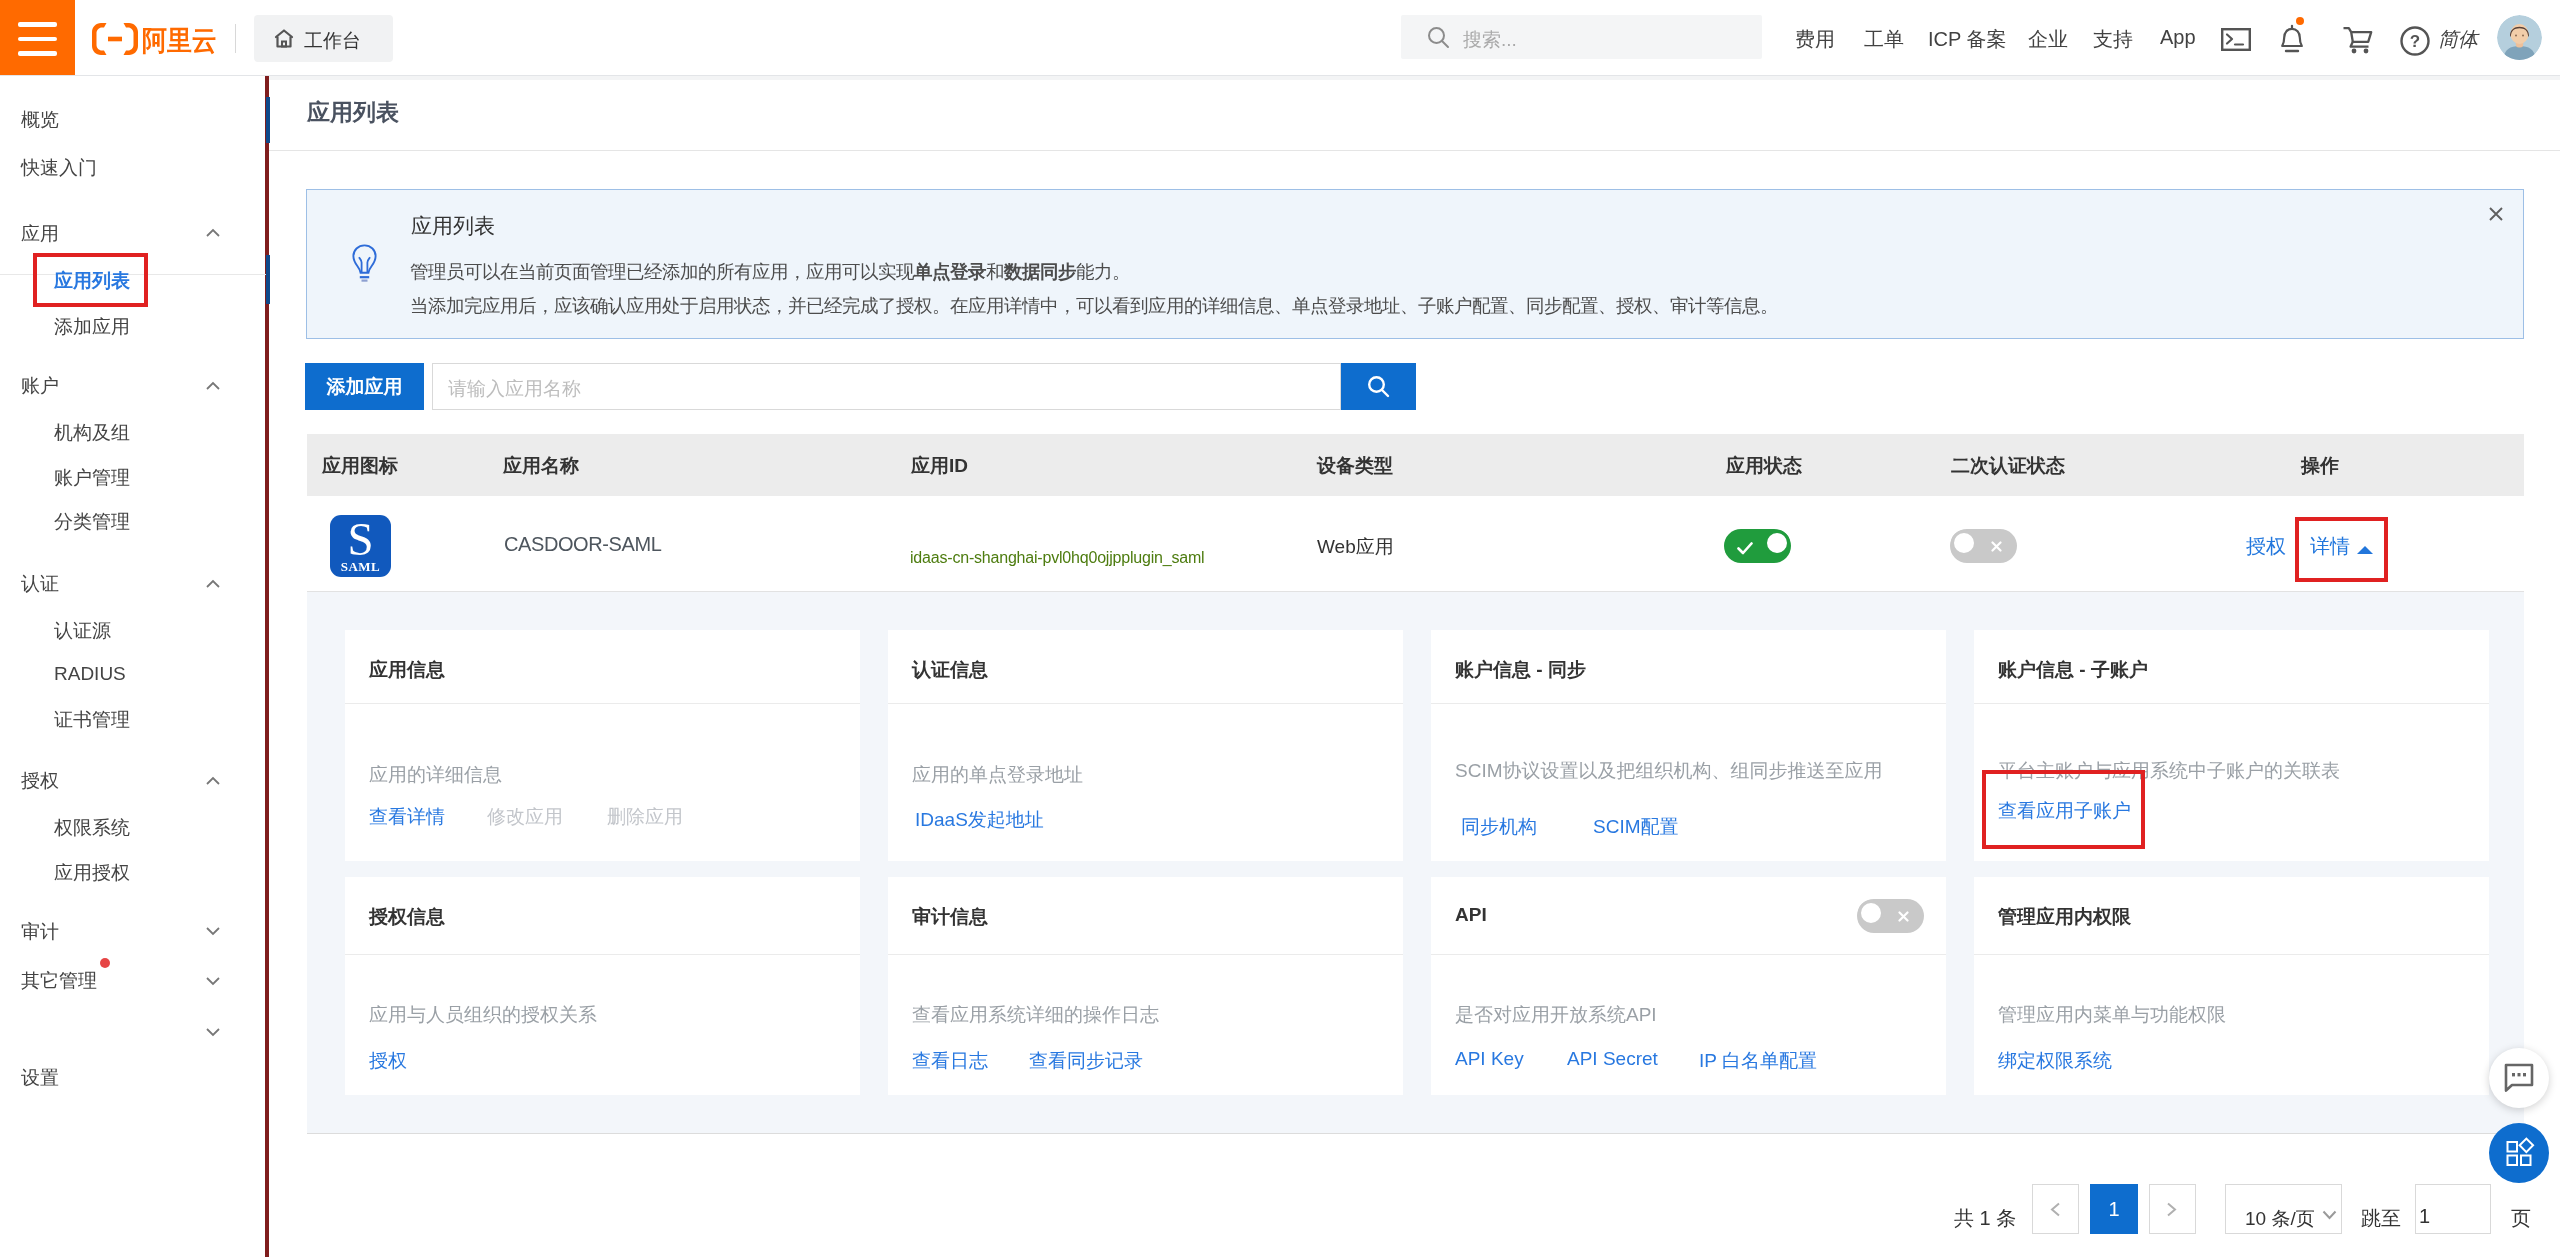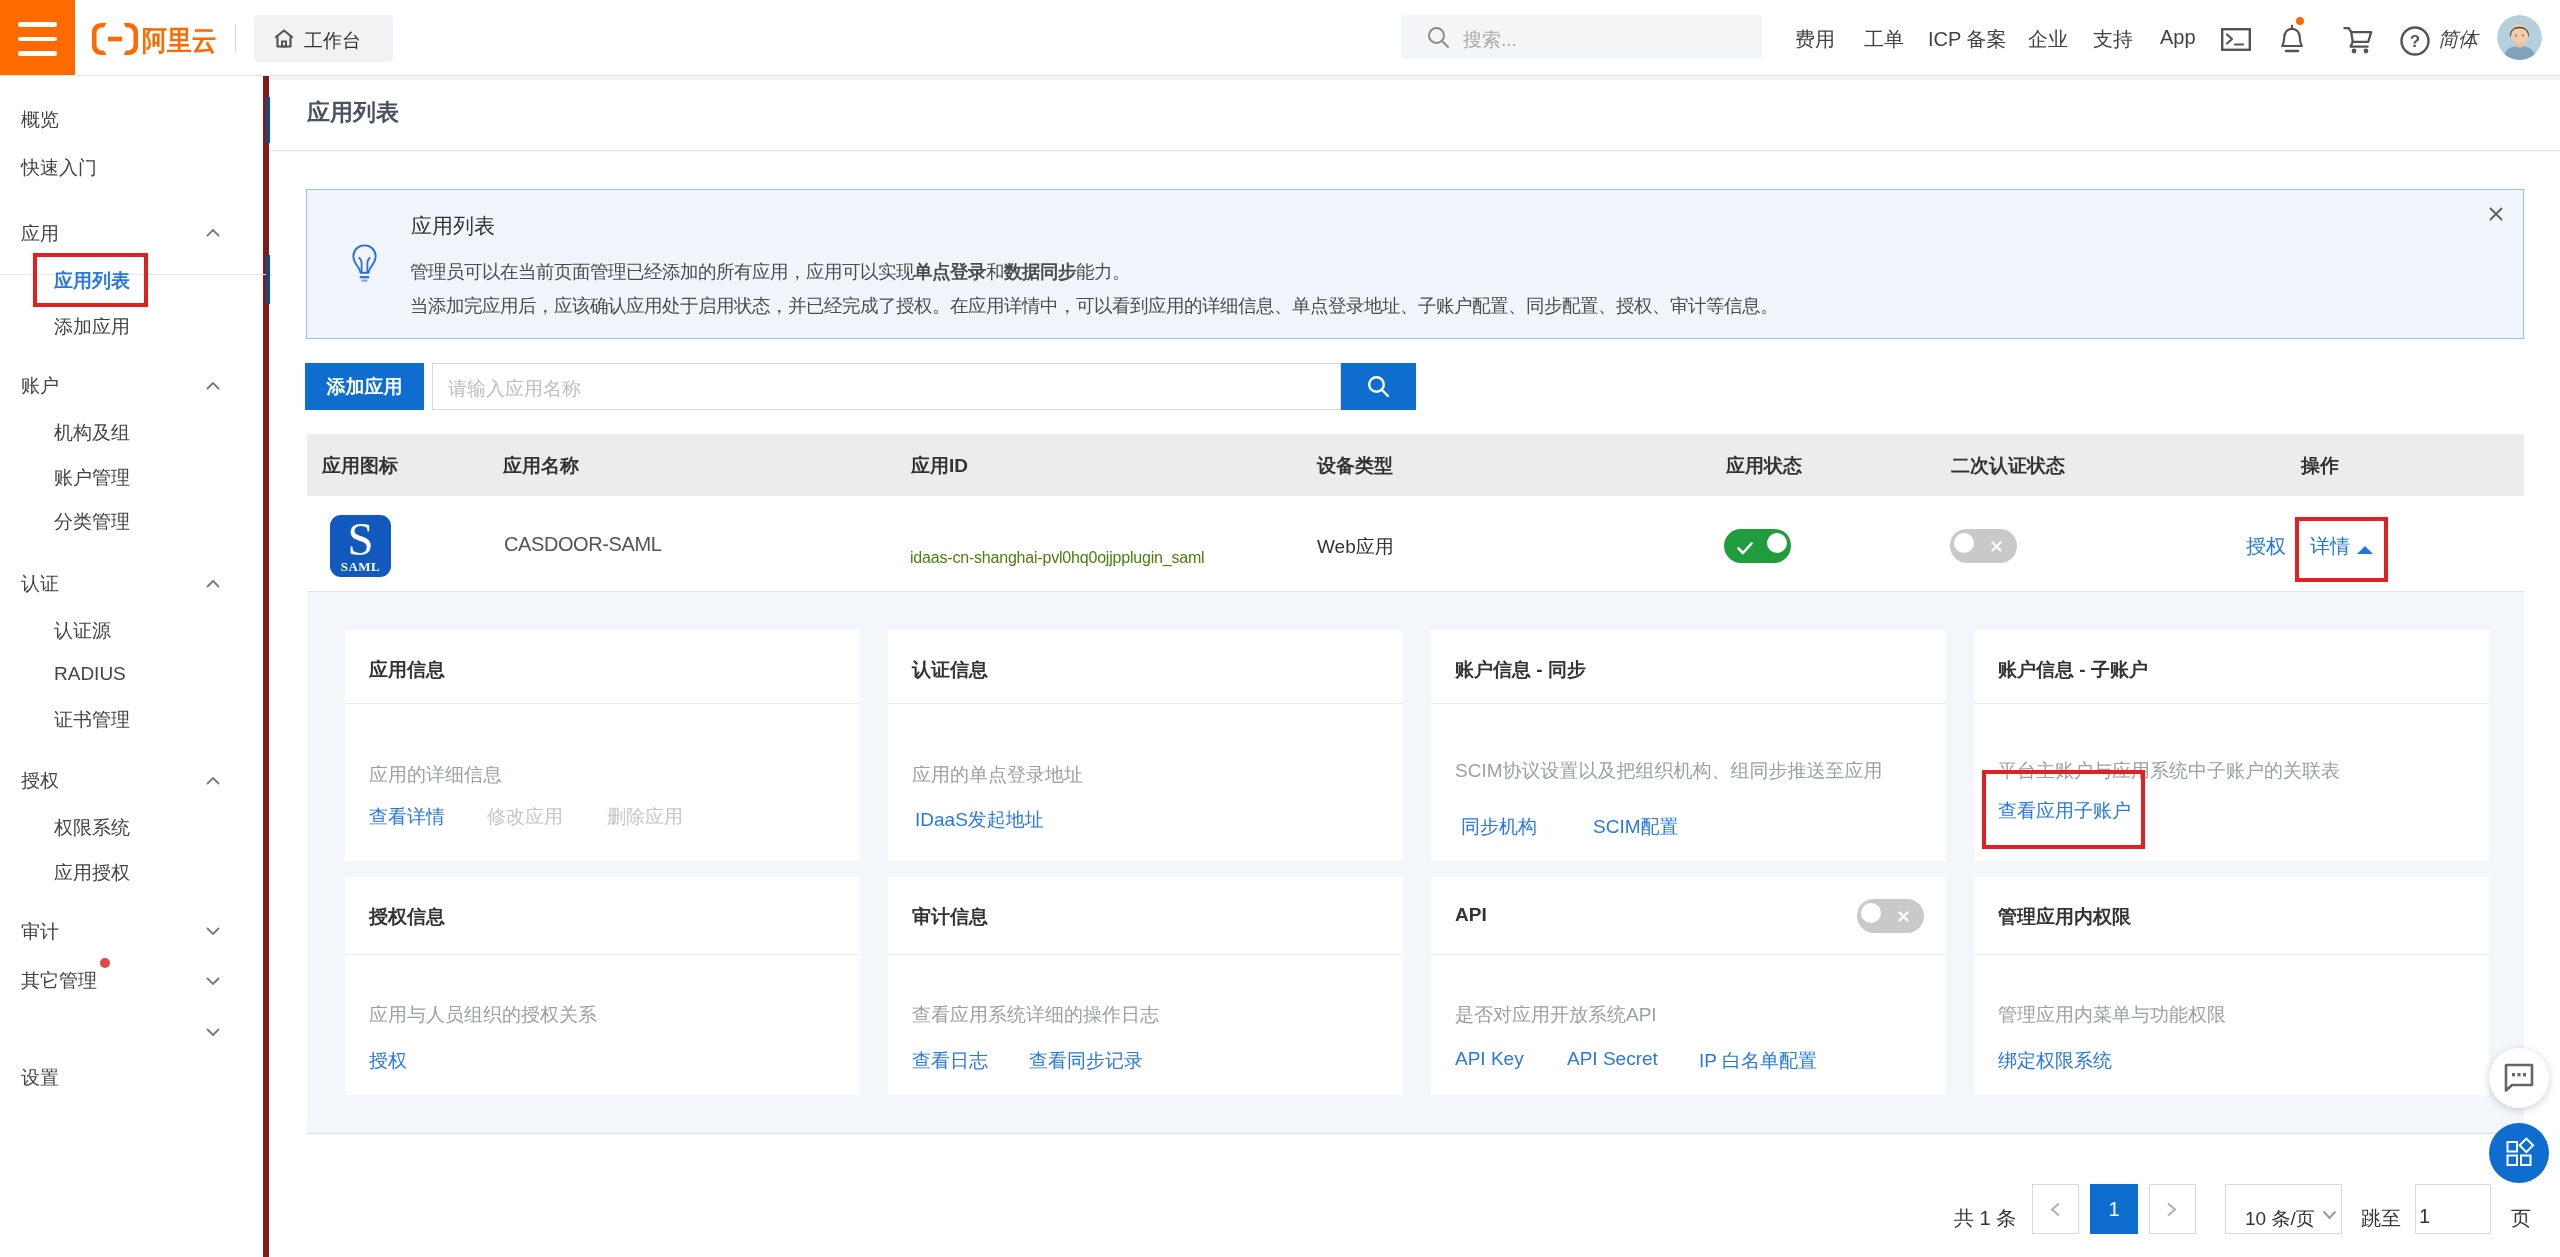--- a/index.html
+++ b/index.html
@@ -12,21 +12,21 @@
 
 
 #header { position:absolute; left:0; top:0; width:2560px; height:76px; background:#fff; border-bottom:1px solid #e3e5e8; z-index:5; }
 #hamb { position:absolute; left:0; top:0; width:75px; height:75px; background:#ff6a00; }
 #hamb i { position:absolute; left:18px; width:39px; height:4.5px; background:#fff; border-radius:2px; }
 #topband { position:absolute; left:0; top:76px; width:2560px; height:4px; background:#f3f4f5; }
 .hmenu { position:absolute; top:26px; font-size:20px; color:#424242; }
 .hicon { position:absolute; }
 
 
-#sidebar { position:absolute; left:0; top:76px; width:269px; height:1181px; background:#fff; border-right:6px solid #7f1d1d; }
+#sidebar { position:absolute; left:0; top:76px; width:269px; height:1181px; background:#fff; border-right:4px solid #7f1d1d; }
 .snav { position:absolute; left:0; width:268px; font-size:19px; color:#444; }
 #selbar { position:absolute; left:266px; top:255px; width:4px; height:49px; background:#10498a; }
 #sdivider { position:absolute; left:0; top:198px; width:268px; height:1px; background:#e8e8e8; }
 
 
 #titlebar { position:absolute; left:266px; top:97px; width:4px; height:46px; background:#10498a; }
 #pagetitle { position:absolute; left:307px; top:97px; font-size:23px; font-weight:bold; color:#4a5260; }
 #titleline { position:absolute; left:269px; top:150px; width:2291px; height:1px; background:#e5e5e5; }
 
 #infobox { position:absolute; left:306px; top:189px; width:2218px; height:150px; background:#eff5fb; border:1px solid #9dbfe6; }

